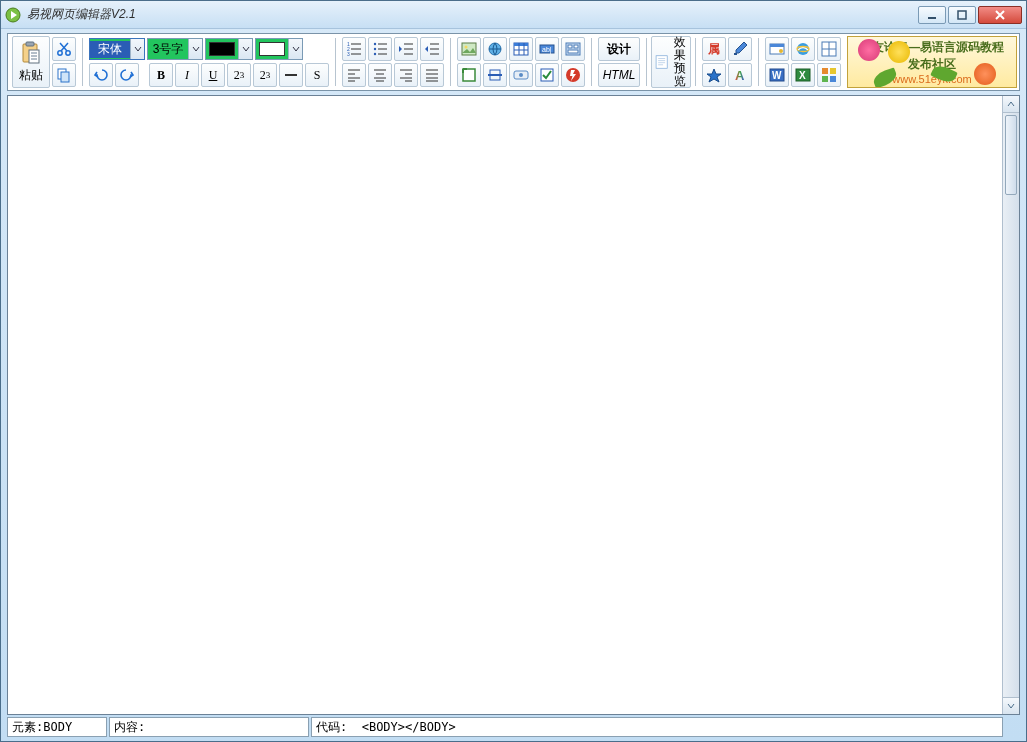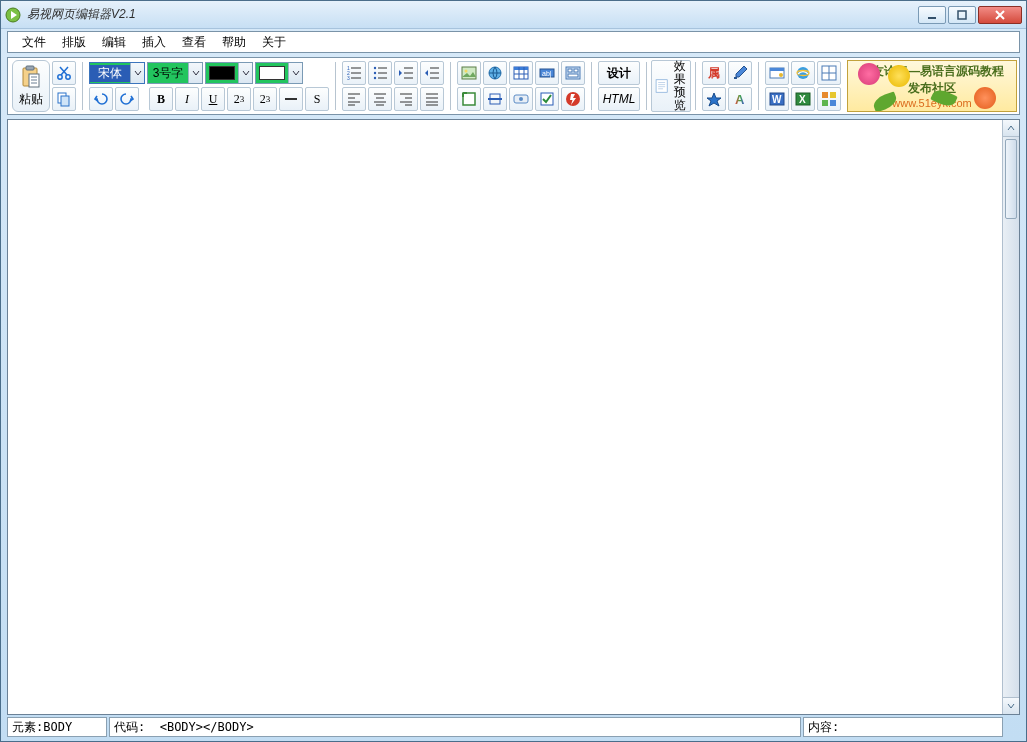--- a/index.html
+++ b/index.html
@@ -145,34 +145,25 @@
           </svg>
       </div>
       <div class="winbtn close">
         <svg width="12" height="10">
             <path d="M2 1 L10 9 M10 1 L2 9" stroke="#fff" stroke-width="2"></path>
           </svg>
       </div>
     </div>
   </div>
 
-  <div class="menubar">
-    <span class="menuitem">文件</span>
-    <span class="menuitem">排版</span>
-    <span class="menuitem">编辑</span>
-    <span class="menuitem">插入</span>
-    <span class="menuitem">查看</span>
-    <span class="menuitem">帮助</span>
-    <span class="menuitem">关于</span>
-  </div>
 
   <div class="toolbar">
 
     <div class="group" style="flex-direction:row;align-items:center;">
-      <div class="btn big" style="min-width:38px;border-radius:6px;">
+      <div class="btn big" style="min-width:38px;">
         <svg width="22" height="24">
             <rect x="3" y="3" width="14" height="18" rx="1" fill="#f5d18a" stroke="#b2893a"></rect>
             <rect x="6" y="1" width="8" height="4" rx="1" fill="#9aa6b2" stroke="#60707f"></rect>
             <rect x="9" y="9" width="10" height="13" fill="#fff" stroke="#60707f"></rect>
             <line x1="11" y1="12" x2="17" y2="12" stroke="#6b7f93"></line>
             <line x1="11" y1="15" x2="17" y2="15" stroke="#6b7f93"></line>
             <line x1="11" y1="18" x2="17" y2="18" stroke="#6b7f93"></line>
           </svg>
         <span class="lbl">粘贴</span>
       </div>
@@ -549,21 +540,21 @@
           </svg>
         </div>
     </div>
   </div>
 
   <div class="statusbar">
     <div class="statuscell sc1">
       <span>元素:</span>
         <span>BODY</span>
     </div>
+    <div class="statuscell sc2">
+      <span>内容:</span>
+    </div>
     <div class="statuscell sc3">
       <span>代码:</span>&nbsp;&nbsp;<span>&lt;BODY&gt;&lt;/BODY&gt;</span>
     </div>
-    <div class="statuscell sc2">
-      <span>内容:</span>
-    </div>
   </div>
 
 </div>
 
 </body></html>

